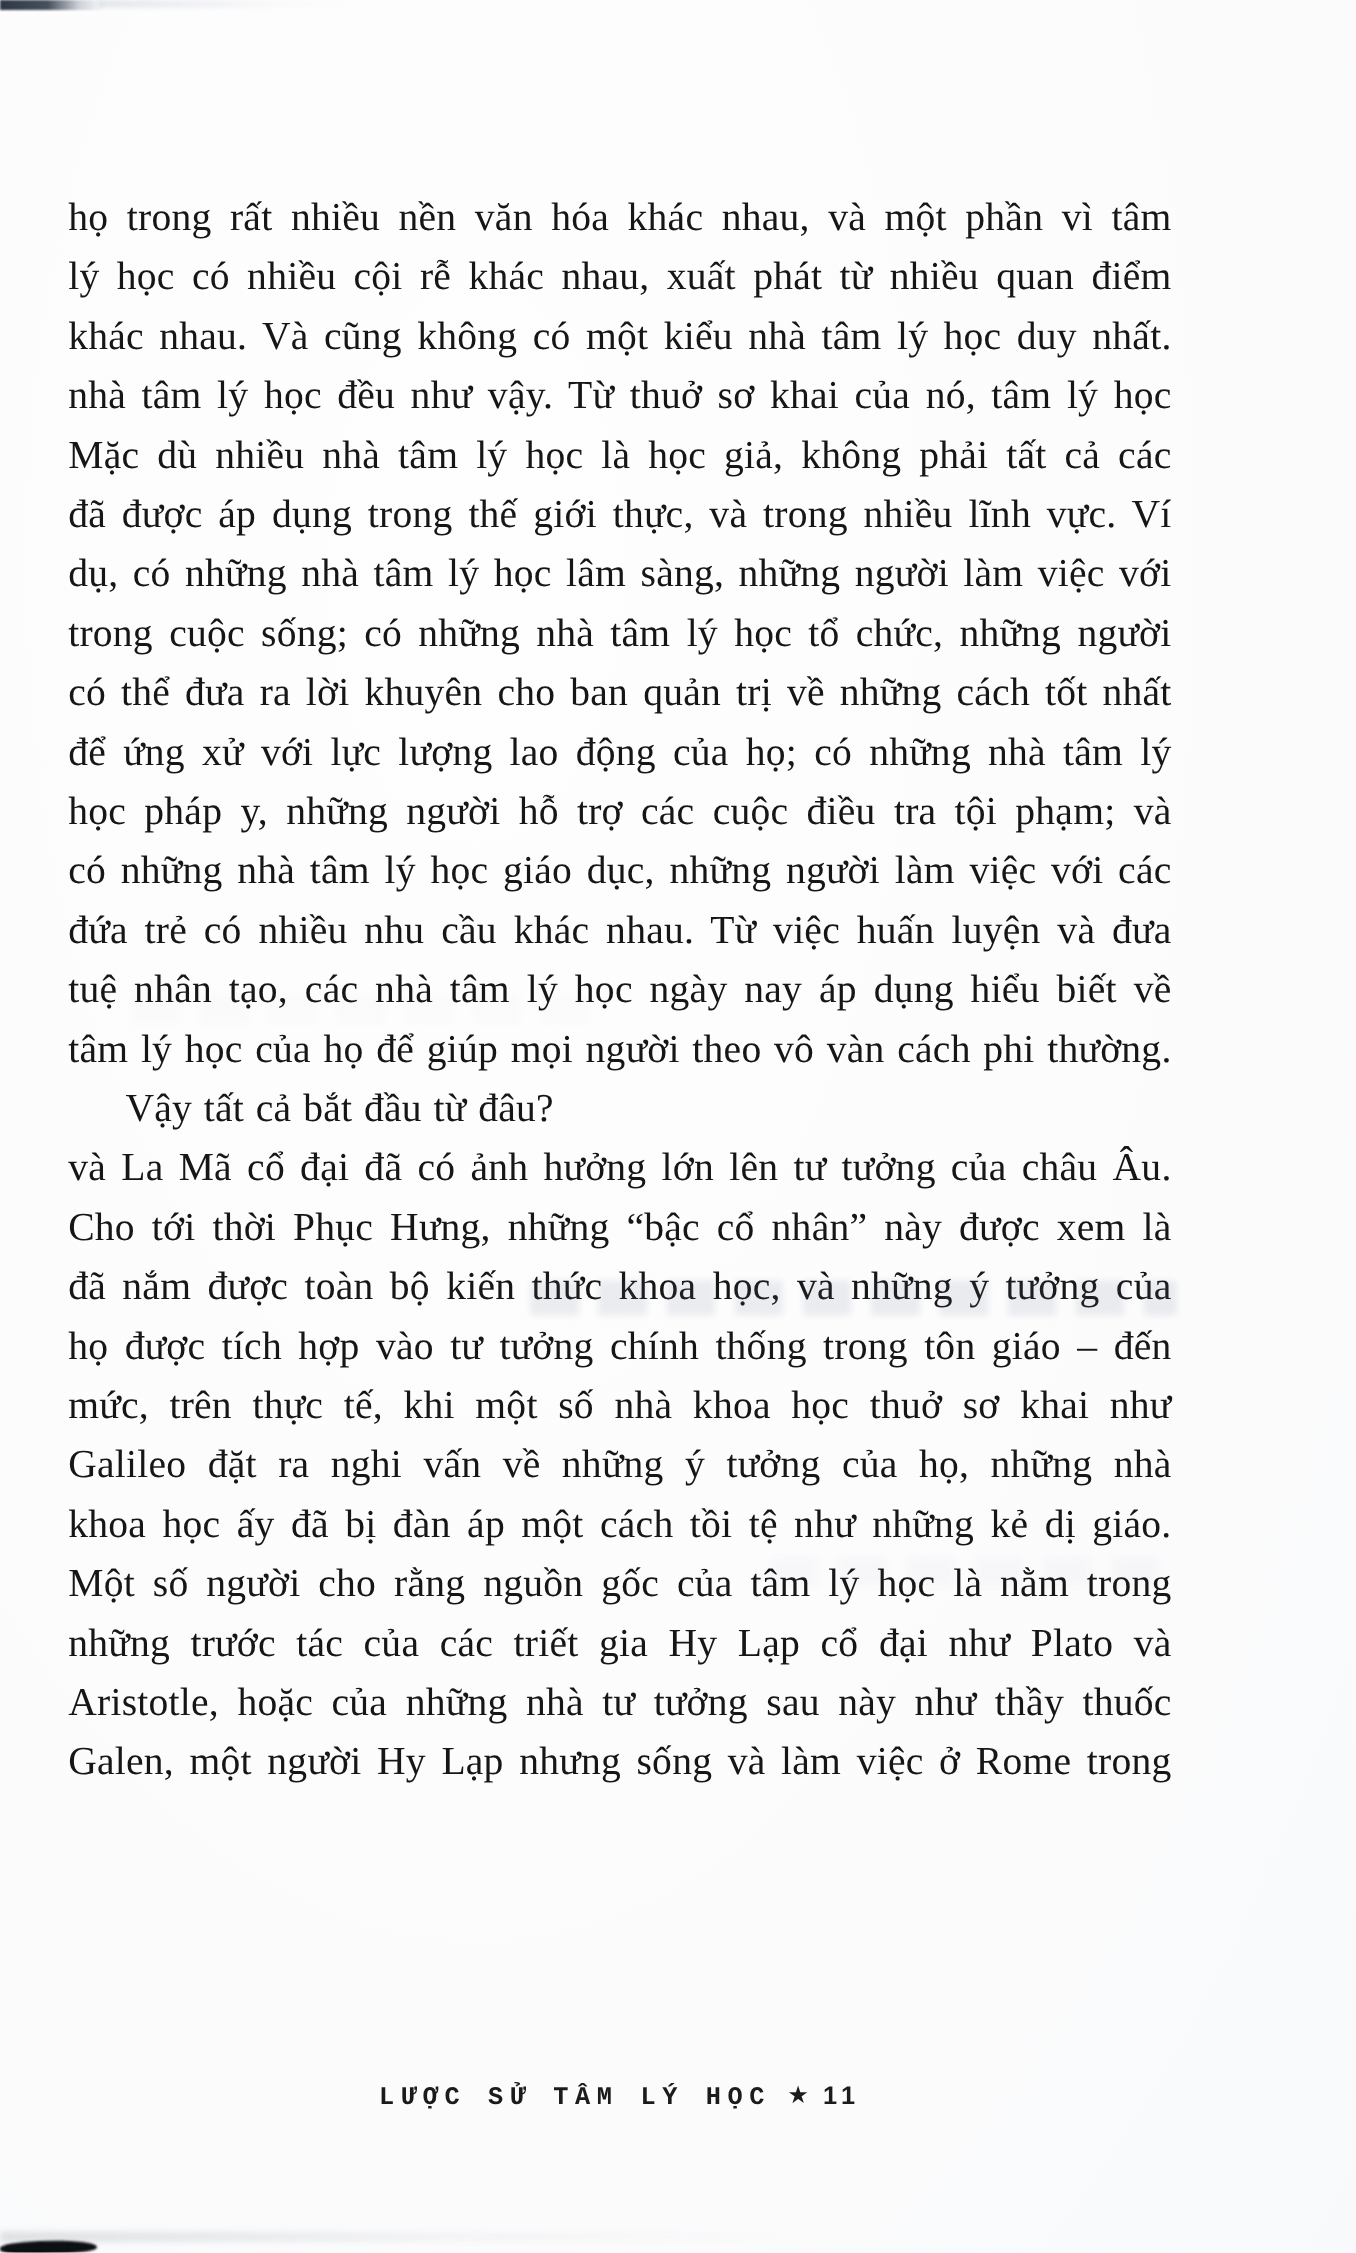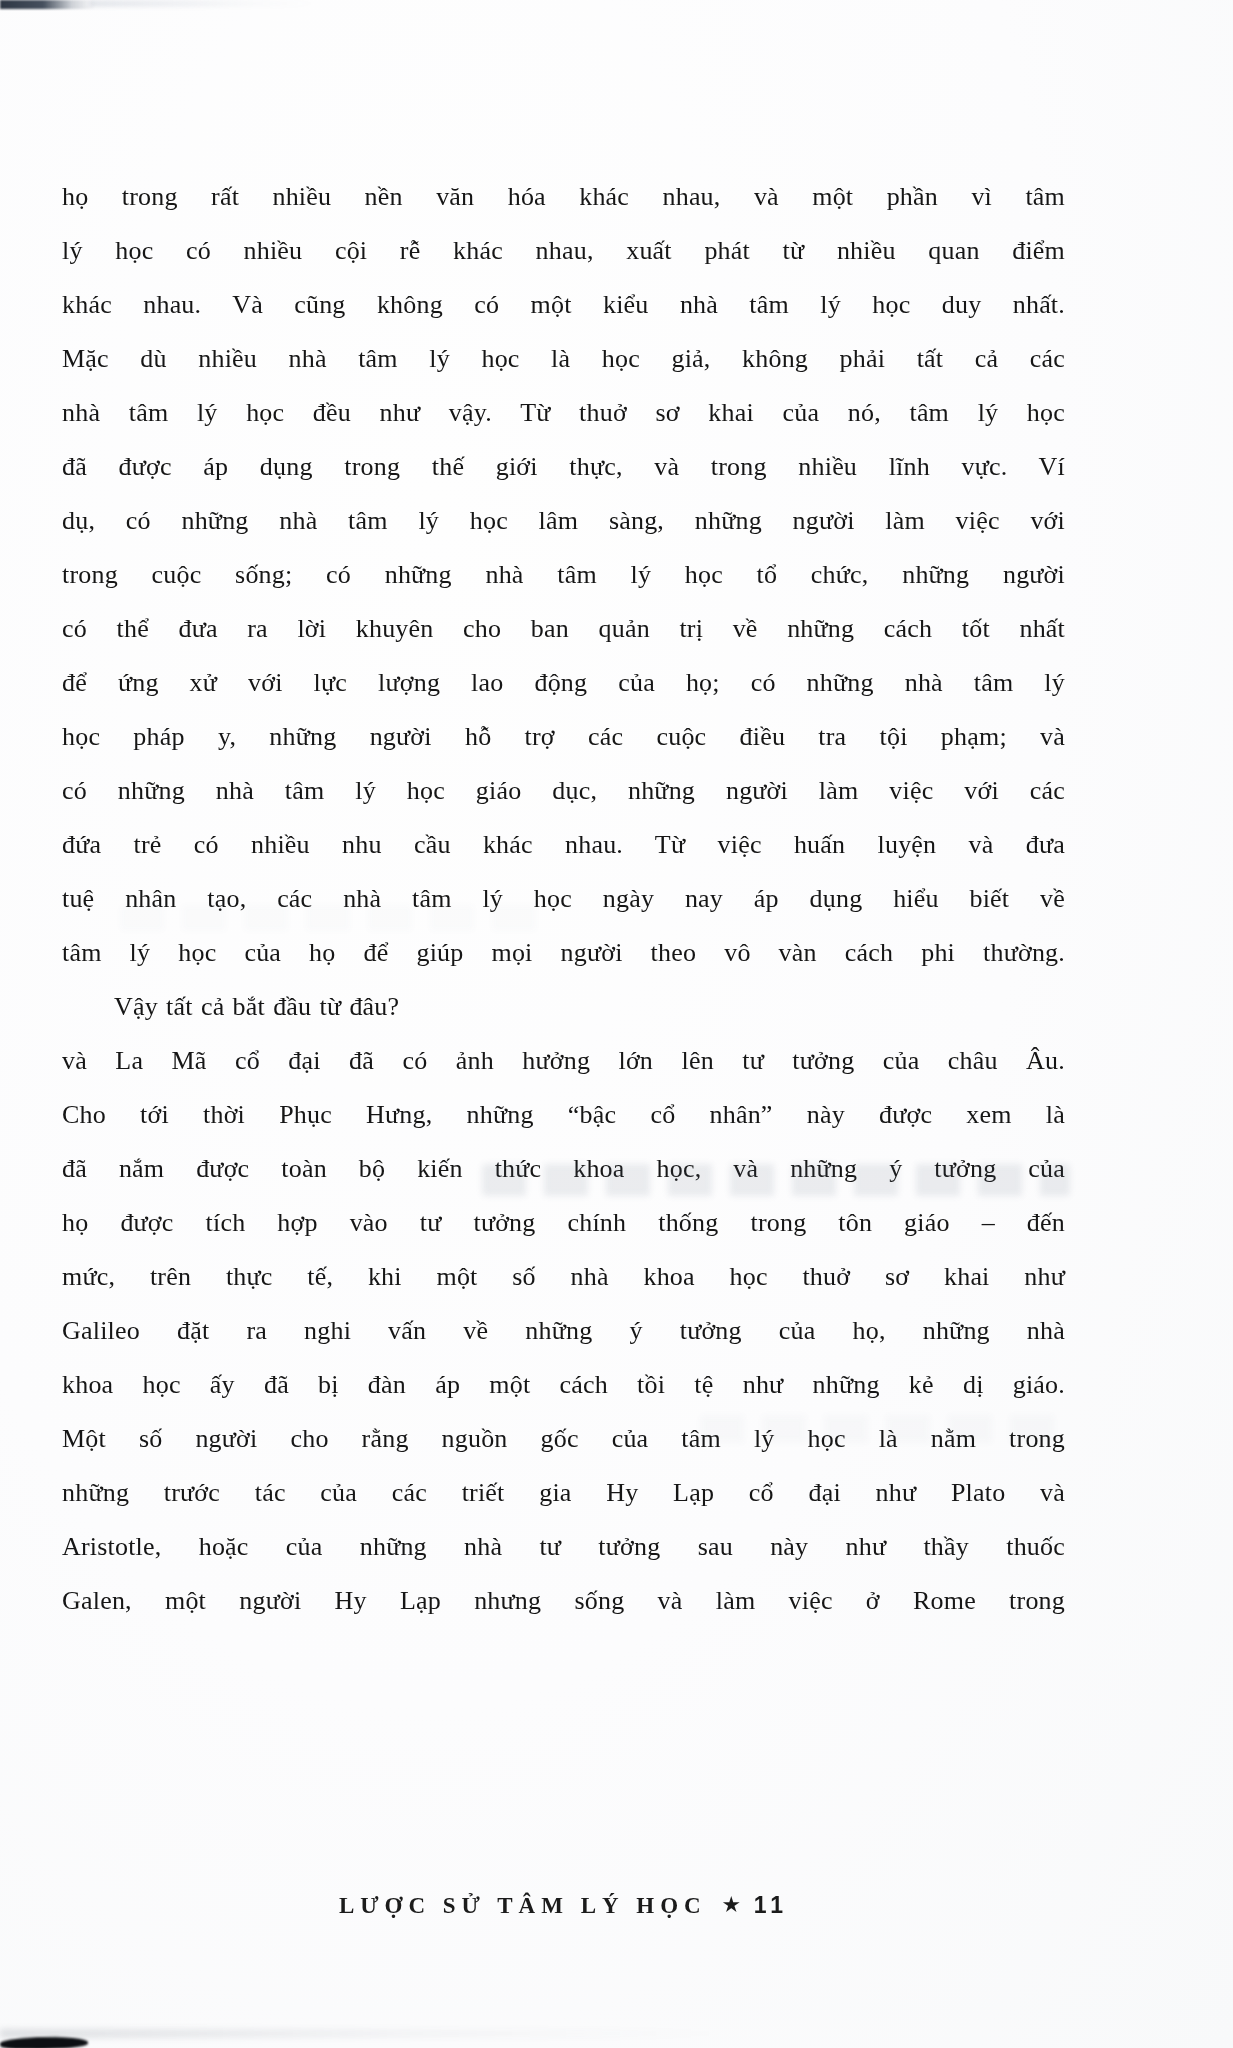--- a/index.html
+++ b/index.html
@@ -18,21 +18,21 @@
   }
 
   
   .text-block {
     position: absolute;
     left: 62px;
     top: 170px;
     width: 1003px;
   }
   .line {
-    font-size: 26px;
+    font-size: 36px;
     line-height: 54px;
     text-align: justify;
     text-align-last: justify;
     letter-spacing: 0.2px;
     word-spacing: 1.5px;
     white-space: normal;
   }
   .line.indent { text-indent: 52px; }
   .line.noj { text-align-last: left; }
 
@@ -44,20 +44,21 @@
     width: 1003px;
     text-align: center;
     font-weight: bold;
     font-size: 23px;
     color: #1b1b1b;
   }
   .footer .running-title {
     letter-spacing: 6px;
     font-variant: small-caps;
     text-transform: uppercase;
+    font-family: Liberation Mono, monospace;
   }
   .footer .star {
     display: inline-block;
     font-size: 19px;
     margin: 0 14px 0 16px;
     transform: translateY(-2px);
   }
   .footer .page-num {
     letter-spacing: 5px;
     font-family: Liberation Sans, sans-serif;
@@ -113,22 +114,22 @@
 </style>
 </head>
 <body>
 
 <div class="stage">
 
   <div class="text-block" id="text-block">
       <div class="line">họ trong rất nhiều nền văn hóa khác nhau, và một phần vì tâm</div>
       <div class="line">lý học có nhiều cội rễ khác nhau, xuất phát từ nhiều quan điểm</div>
       <div class="line">khác nhau. Và cũng không có một kiểu nhà tâm lý học duy nhất.</div>
+      <div class="line">nhà tâm lý học đều như vậy. Từ thuở sơ khai của nó, tâm lý học</div>
       <div class="line">Mặc dù nhiều nhà tâm lý học là học giả, không phải tất cả các</div>
-      <div class="line">nhà tâm lý học đều như vậy. Từ thuở sơ khai của nó, tâm lý học</div>
       <div class="line">đã được áp dụng trong thế giới thực, và trong nhiều lĩnh vực. Ví</div>
       <div class="line">dụ, có những nhà tâm lý học lâm sàng, những người làm việc với</div>
       <div class="line">trong cuộc sống; có những nhà tâm lý học tổ chức, những người</div>
       <div class="line">có thể đưa ra lời khuyên cho ban quản trị về những cách tốt nhất</div>
       <div class="line">để ứng xử với lực lượng lao động của họ; có những nhà tâm lý</div>
       <div class="line">học pháp y, những người hỗ trợ các cuộc điều tra tội phạm; và</div>
       <div class="line">có những nhà tâm lý học giáo dục, những người làm việc với các</div>
       <div class="line">đứa trẻ có nhiều nhu cầu khác nhau. Từ việc huấn luyện và đưa</div>
       <div class="line">tuệ nhân tạo, các nhà tâm lý học ngày nay áp dụng hiểu biết về</div>
       <div class="line">tâm lý học của họ để giúp mọi người theo vô vàn cách phi thường.</div>

